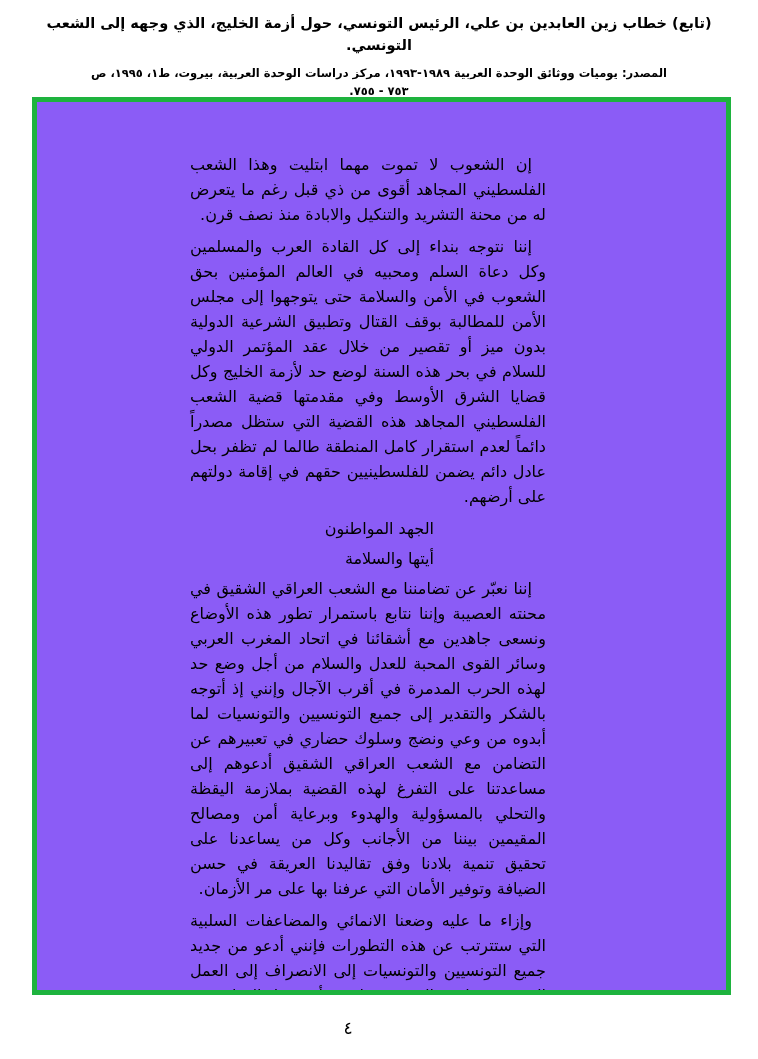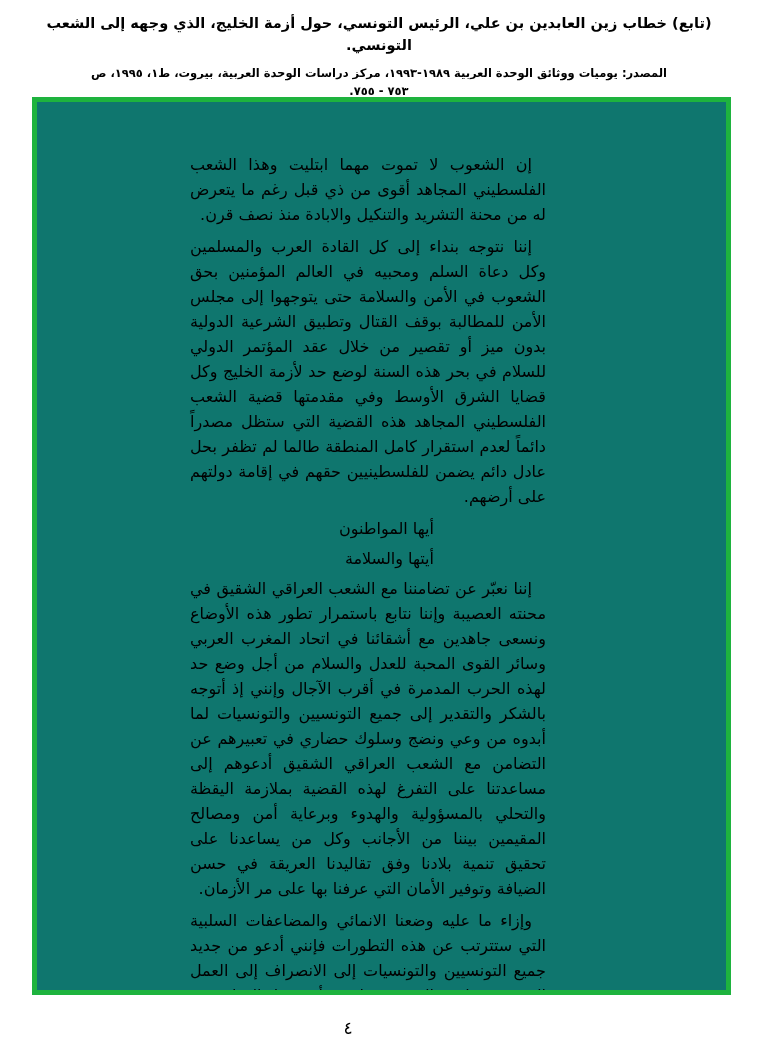--- a/index.html
+++ b/index.html
@@ -30,21 +30,21 @@
     font-size: 11.5px;
     font-weight: bold;
     line-height: 18px;
     padding: 0 86px;
   }
   .scan-box {
     position: absolute;
     left: 32px; top: 97px;
     width: 699px; height: 898px;
     border: 5px solid var(--box-border);
-    background: #0f766e;
+    background: #8b5cf6;
     overflow: hidden;
   }
   .text-col {
     position: absolute;
     top: 50px;
     right: 180px;
     width: 356px;
     direction: rtl;
     text-align: justify;
     font-size: 16px;
@@ -71,20 +71,20 @@
 
 <div class="header">
   <div class="title">(تابع) خطاب زين العابدين بن علي، الرئيس التونسي، حول أزمة الخليج، الذي وجهه إلى الشعب التونسي.</div>
   <div class="source">المصدر: يوميات ووثائق الوحدة العربية ١٩٨٩-١٩٩٣، مركز دراسات الوحدة العربية، بيروت، ط١، ١٩٩٥، ص ٧٥٣ - ٧٥٥.</div>
 </div>
 
 <div class="scan-box">
   <div class="text-col">
     <p class="body-par">إن الشعوب لا تموت مهما ابتليت وهذا الشعب الفلسطيني المجاهد أقوى من ذي قبل رغم ما يتعرض له من محنة التشريد والتنكيل والابادة منذ نصف قرن.</p>
     <p class="body-par">إننا نتوجه بنداء إلى كل القادة العرب والمسلمين وكل دعاة السلم ومحبيه في العالم المؤمنين بحق الشعوب في الأمن والسلامة حتى يتوجهوا إلى مجلس الأمن للمطالبة بوقف القتال وتطبيق الشرعية الدولية بدون ميز أو تقصير من خلال عقد المؤتمر الدولي للسلام في بحر هذه السنة لوضع حد لأزمة الخليج وكل قضايا الشرق الأوسط وفي مقدمتها قضية الشعب الفلسطيني المجاهد هذه القضية التي ستظل مصدراً دائماً لعدم استقرار كامل المنطقة طالما لم تظفر بحل عادل دائم يضمن للفلسطينيين حقهم في إقامة دولتهم على أرضهم.</p>
-    <p class="vocative">أيها المواطنون</p>
+    <p class="vocative">الجهد المواطنون</p>
     <p class="vocative">أيتها والسلامة</p>
     <p class="body-par">إننا نعبّر عن تضامننا مع الشعب العراقي الشقيق في محنته العصيبة وإننا نتابع باستمرار تطور هذه الأوضاع ونسعى جاهدين مع أشقائنا في اتحاد المغرب العربي وسائر القوى المحبة للعدل والسلام من أجل وضع حد لهذه الحرب المدمرة في أقرب الآجال وإنني إذ أتوجه بالشكر والتقدير إلى جميع التونسيين والتونسيات لما أبدوه من وعي ونضج وسلوك حضاري في تعبيرهم عن التضامن مع الشعب العراقي الشقيق أدعوهم إلى مساعدتنا على التفرغ لهذه القضية بملازمة اليقظة والتحلي بالمسؤولية والهدوء وبرعاية أمن ومصالح المقيمين بيننا من الأجانب وكل من يساعدنا على تحقيق تنمية بلادنا وفق تقاليدنا العريقة في حسن الضيافة وتوفير الأمان التي عرفنا بها على مر الأزمان.</p>
     <p class="body-par">وإزاء ما عليه وضعنا الانمائي والمضاعفات السلبية التي ستترتب عن هذه التطورات فإنني أدعو من جديد جميع التونسيين والتونسيات إلى الانصراف إلى العمل الجدي ومضاعفة الجهد بعدما تبين أن سبيل النجاة</p>
   </div>
 </div>
 
 <div class="page-number">٤</div>
 
 </body></html>

